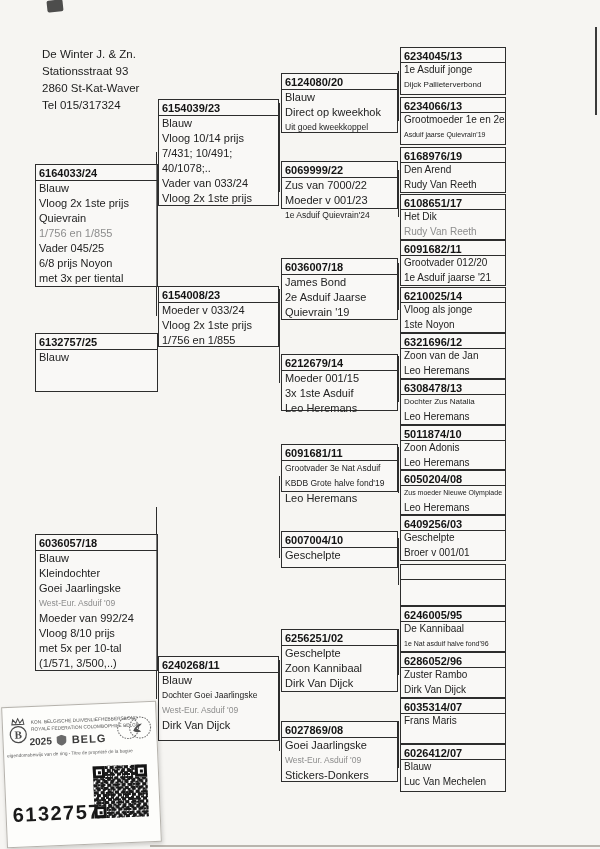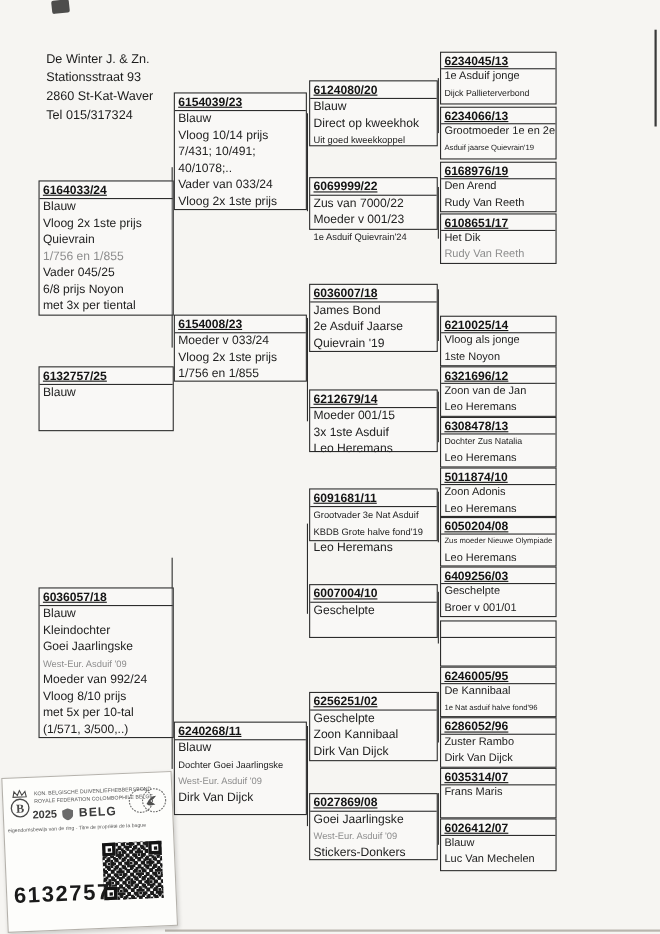--- a/index.html
+++ b/index.html
@@ -8,21 +8,21 @@
     background:#f6f5f2;
     font-family:"Liberation Sans","DejaVu Sans",sans-serif;
     color:#262626;
   }
   .page{position:absolute;inset:0;}
   
   .breeder{position:absolute;left:42px;top:46px;font-size:11.5px;line-height:17px;color:#1c1c1c;}
   
   .box{position:absolute;border:1.4px solid #2d2d2d;box-sizing:border-box;background:rgba(255,255,255,.35);}
   .ring{height:16px;line-height:15px;font-size:11px;font-weight:700;color:#141414;
-        padding:1px 3px 0;border-bottom:1.4px solid #2d2d2d;white-space:nowrap;overflow:hidden;box-sizing:border-box;text-decoration:underline;}
+        padding:1px 3px 0;border-bottom:1.4px solid #2d2d2d;white-space:nowrap;overflow:hidden;box-sizing:border-box;}
   .ln{font-size:11px;line-height:15px;padding:0 3px;white-space:nowrap;overflow:hidden;color:#222;min-height:6px;}
   .ln.sm{font-size:8.5px;}
   .ln.gy{color:#8d8d8d;}
   
   .b4 .ring{height:15px;line-height:14px;}
   .b4 .ln{font-size:10px;line-height:14.5px;}
   .b4 .ln.sm{font-size:8px;}
   .b4 .ln.xs{font-size:7px;}
   
   .cline{position:absolute;background:#2d2d2d;}
@@ -105,21 +105,21 @@
     <div class="ln">Blauw</div>
     <div class="ln">Kleindochter</div>
     <div class="ln">Goei Jaarlingske</div>
     <div class="ln sm gy">West-Eur. Asduif '09</div>
     <div class="ln">Moeder van 992/24</div>
     <div class="ln">Vloog 8/10 prijs</div>
     <div class="ln">met 5x per 10-tal</div>
     <div class="ln">(1/571, 3/500,..)</div>
   </div>
 
-  <div class="box" style="left:158px;top:84px;width:121px;height:107px">
+  <div class="box" style="left:158px;top:99px;width:121px;height:107px">
     <div class="ring">6154039/23</div>
     <div class="ln">Blauw</div>
     <div class="ln">Vloog 10/14 prijs</div>
     <div class="ln">7/431; 10/491;</div>
     <div class="ln">40/1078;..</div>
     <div class="ln">Vader van 033/24</div>
     <div class="ln">Vloog 2x 1ste prijs</div>
   </div>
 
   <div class="box" style="left:158px;top:286px;width:121px;height:61px">
@@ -166,21 +166,21 @@
     <div class="ln">Leo Heremans</div>
   </div>
 
   <div class="box" style="left:281px;top:444px;width:117px;height:48px">
     <div class="ring">6091681/11</div>
     <div class="ln sm">Grootvader 3e Nat Asduif</div>
     <div class="ln sm">KBDB Grote halve fond'19</div>
     <div class="ln">Leo Heremans</div>
   </div>
 
-  <div class="box" style="left:281px;top:531px;width:117px;height:49px">
+  <div class="box" style="left:281px;top:531px;width:117px;height:37px">
     <div class="ring">6007004/10</div>
     <div class="ln">Geschelpte</div>
   </div>
 
   <div class="box" style="left:281px;top:629px;width:117px;height:63px">
     <div class="ring">6256251/02</div>
     <div class="ln">Geschelpte</div>
     <div class="ln">Zoon Kannibaal</div>
     <div class="ln">Dirk Van Dijck</div>
   </div>
@@ -204,20 +204,25 @@
   </div>
   <div class="box b4" style="left:400px;top:147px;width:106px;height:46px">
     <div class="ring">6168976/19</div>
     <div class="ln">Den Arend</div>
     <div class="ln">Rudy Van Reeth</div>
   </div>
   <div class="box b4" style="left:400px;top:194px;width:106px;height:46px">
     <div class="ring">6108651/17</div>
     <div class="ln">Het Dik</div>
     <div class="ln gy">Rudy Van Reeth</div>
+  </div>
+  <div class="box b4" style="left:400px;top:240px;width:106px;height:46px">
+    <div class="ring">6091682/11</div>
+    <div class="ln">Grootvader 012/20</div>
+    <div class="ln">1e Asduif jaarse '21</div>
   </div>
   <div class="box b4" style="left:400px;top:287px;width:106px;height:46px">
     <div class="ring">6210025/14</div>
     <div class="ln">Vloog als jonge</div>
     <div class="ln">1ste Noyon</div>
   </div>
   <div class="box b4" style="left:400px;top:333px;width:106px;height:46px">
     <div class="ring">6321696/12</div>
     <div class="ln">Zoon van de Jan</div>
     <div class="ln">Leo Heremans</div>

